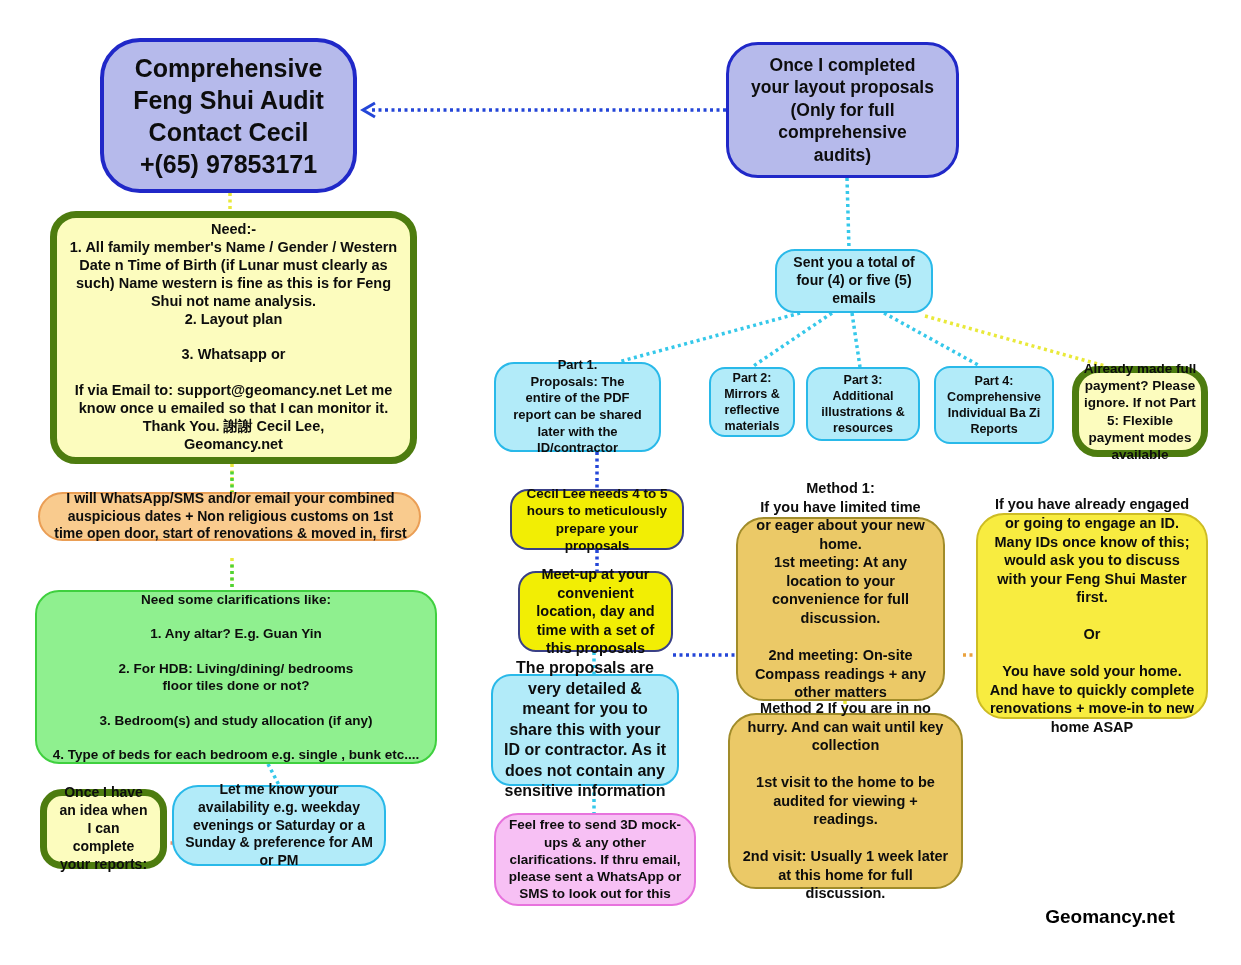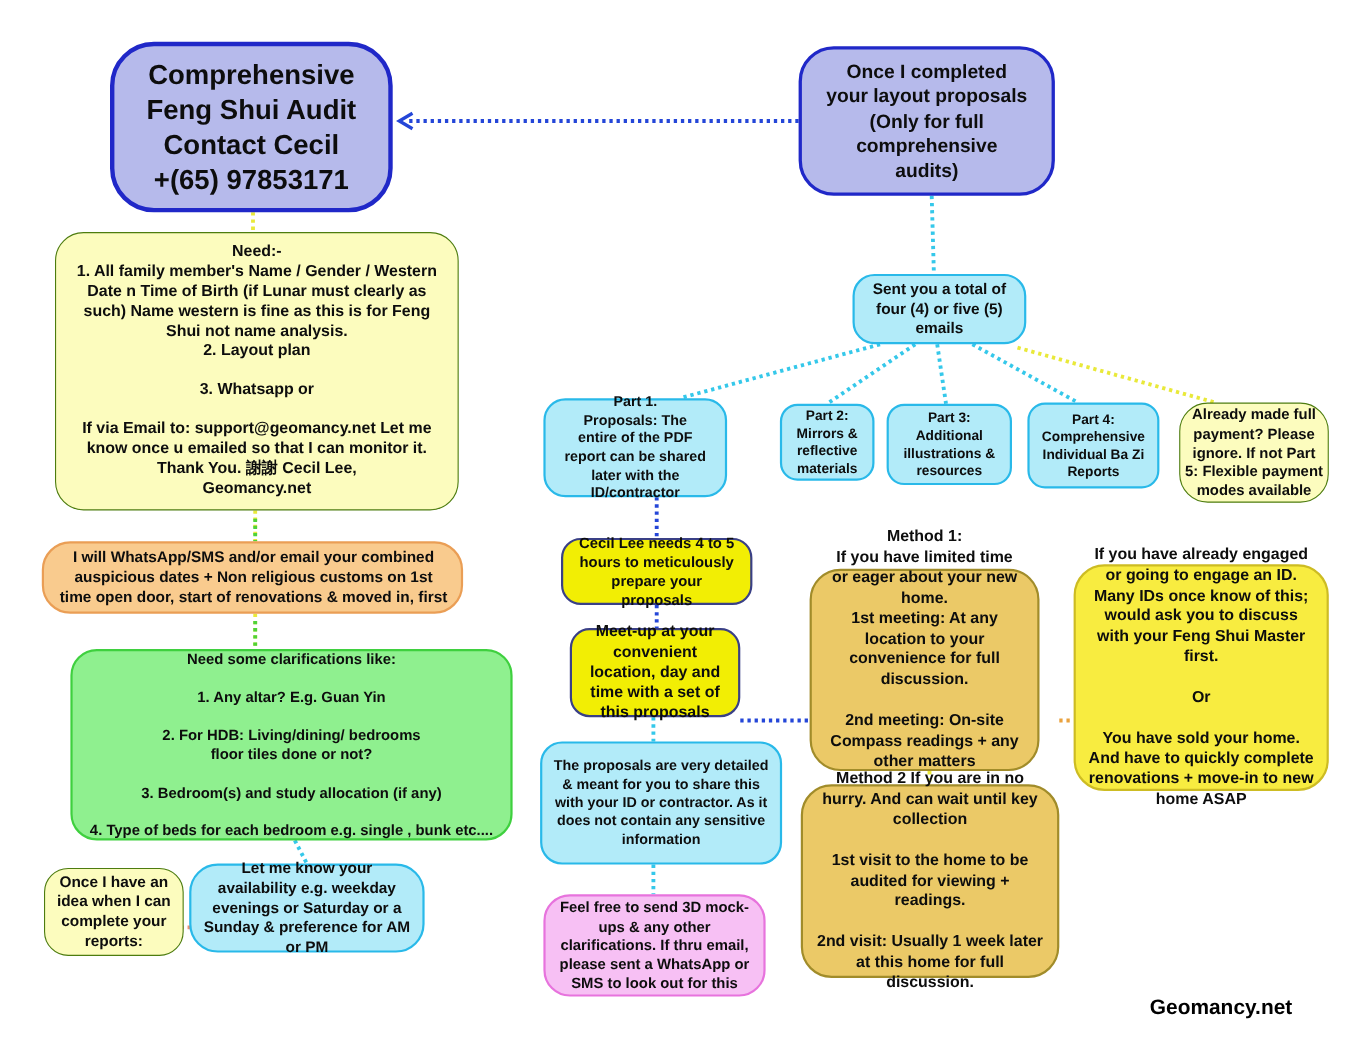--- a/index.html
+++ b/index.html
@@ -3,21 +3,21 @@
 <meta charset="utf-8">
 <style>
   html,body{margin:0;padding:0;background:#ffffff;}
   #canvas{position:relative;width:1241px;height:965px;background:#ffffff;overflow:hidden;
           font-family:"Liberation Sans","DejaVu Sans",sans-serif;}
   #wires{position:absolute;left:0;top:0;width:1241px;height:965px;}
   .node{position:absolute;box-sizing:border-box;display:flex;align-items:center;justify-content:center;
         text-align:center;font-weight:bold;color:#0d0d0d;white-space:pre-line;line-height:1.28;
         padding:6px 10px;}
   .c-blue   {background:#b6baeb;border:4px solid #2028c8;border-radius:40px;}
-  .c-yellow {background:#fcfcbe;border:1px solid #4d7c0f;border-radius:26px;}
+  .c-yellow {background:#fcfcbe;border:7px solid #4d7c0f;border-radius:26px;}
   .c-cyan   {background:#b2ebf9;border:2.5px solid #29b9e9;border-radius:20px;}
   .c-orange {background:#f9cb8e;border:2.5px solid #ea9e55;border-radius:26px;}
   .c-green  {background:#8ff08f;border:2.5px solid #3fd03f;border-radius:24px;}
   .c-vivid  {background:#f2ee04;border:2.5px solid #3a4086;border-radius:18px;}
   .c-gold   {background:#ebc967;border:2.5px solid #a18c2a;border-radius:28px;}
   .c-bright {background:#f8ec40;border:2.5px solid #cdbc23;border-radius:28px;}
   .c-pink   {background:#f7c0f4;border:2.5px solid #e773dd;border-radius:24px;}
   line{stroke-width:3.5;stroke-dasharray:3 3.5;fill:none;}
   .l-blue  {stroke:#2446d8;}
   .l-cyan  {stroke:#35c8ea;}
@@ -72,23 +72,23 @@
 
   <div class="node c-yellow" style="left:50px;top:211px;width:367px;height:253px;font-size:14.5px;line-height:1.24;">Need:-
 1. All family member's Name / Gender / Western Date n Time of Birth (if Lunar must clearly as such) Name western is fine as this is for Feng Shui not name analysis.
 2. Layout plan
 
 3. Whatsapp or
 
 If via Email to: support@geomancy.net Let me know once u emailed so that I can monitor it. Thank You. 謝謝 Cecil Lee,
 Geomancy.net</div>
 
-  <div class="node c-orange" style="left:38px;top:492px;width:383px;height:66px;font-size:14px;padding-left:12px;">I will WhatsApp/SMS and/or email your combined auspicious dates + Non religious customs on 1st time open door, start of renovations &amp; moved in, first</div>
+  <div class="node c-orange" style="left:38px;top:492px;width:383px;height:49px;font-size:14px;padding-left:12px;">I will WhatsApp/SMS and/or email your combined auspicious dates + Non religious customs on 1st time open door, start of renovations &amp; moved in, first</div>
 
-  <div class="node c-green" style="left:35px;top:590px;width:402px;height:174px;font-size:13.5px;padding:4px 6px;margin-left:29px;">Need some clarifications like:
+  <div class="node c-green" style="left:35px;top:590px;width:402px;height:174px;font-size:13.5px;padding:4px 6px;">Need some clarifications like:
 
 1. Any altar? E.g. Guan Yin
 
 2. For HDB: Living/dining/ bedrooms
 floor tiles done or not?
 
 3. Bedroom(s) and study allocation (if any)
 
 4. Type of beds for each bedroom e.g. single , bunk etc....</div>
 
@@ -110,21 +110,21 @@
 
   <div class="node c-cyan" style="left:934px;top:366px;width:120px;height:78px;font-size:12.5px;border-radius:16px;padding:2px;">Part 4:
 Comprehensive Individual Ba Zi Reports</div>
 
   <div class="node c-yellow" style="left:1072px;top:366px;width:136px;height:91px;font-size:13.5px;border-radius:26px;padding:4px;">Already made full payment? Please ignore. If not Part 5: Flexible payment modes available</div>
 
   <div class="node c-vivid" style="left:510px;top:489px;width:174px;height:61px;font-size:13.5px;">Cecil Lee needs 4 to 5 hours to meticulously prepare your proposals</div>
 
   <div class="node c-vivid" style="left:518px;top:571px;width:155px;height:81px;font-size:14.5px;">Meet-up at your convenient location, day and time with a set of this proposals</div>
 
-  <div class="node c-cyan" style="left:491px;top:674px;width:220px;height:112px;font-size:13px;">The proposals are very detailed &amp; meant for you to share this with your ID or contractor. As it does not contain any sensitive information</div>
+  <div class="node c-cyan" style="left:491px;top:674px;width:188px;height:112px;font-size:16px;">The proposals are very detailed &amp; meant for you to share this with your ID or contractor. As it does not contain any sensitive information</div>
 
   <div class="node c-pink" style="left:494px;top:813px;width:202px;height:93px;font-size:13.5px;">Feel free to send 3D mock-ups &amp; any other clarifications. If thru email, please sent a WhatsApp or SMS to look out for this</div>
 
   <div class="node c-gold" style="left:736px;top:517px;width:209px;height:184px;font-size:14.5px;">Method 1:
 If you have limited time
 or eager about your new home.
 1st meeting: At any location to your convenience for full discussion.
 
 2nd meeting: On-site Compass readings + any other matters
 

